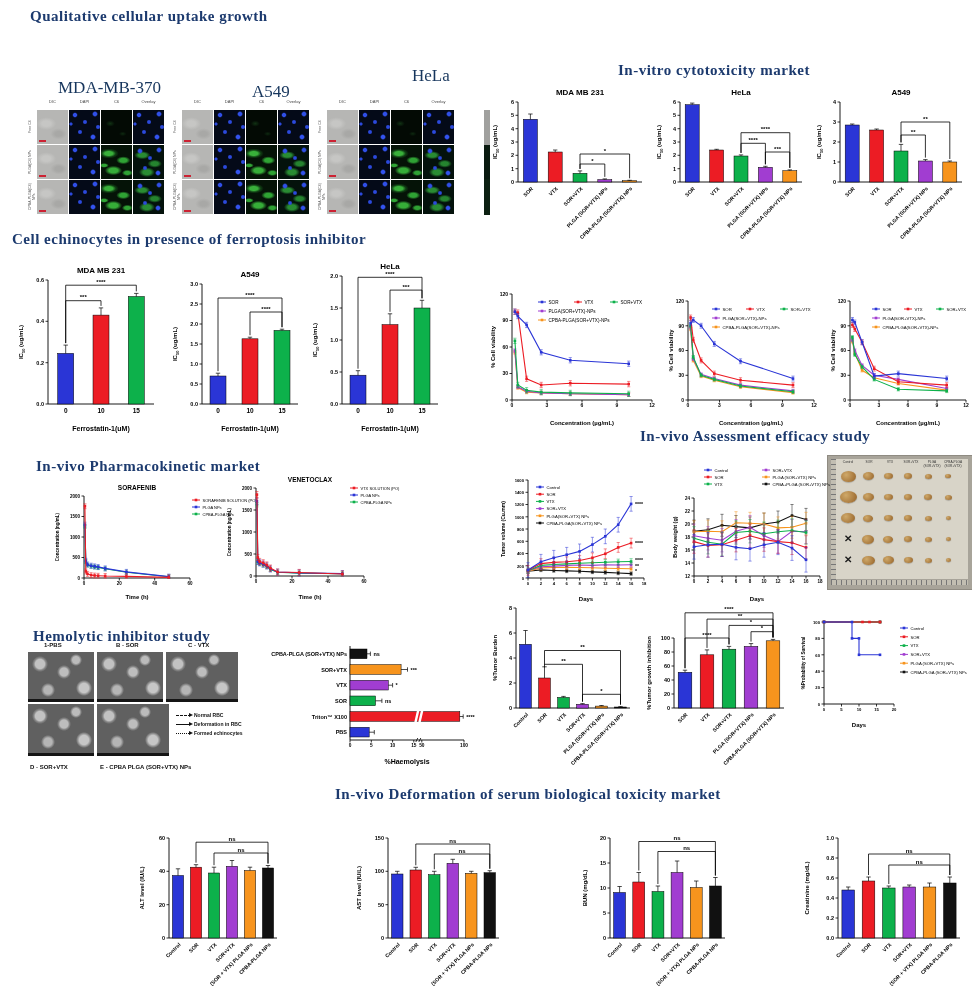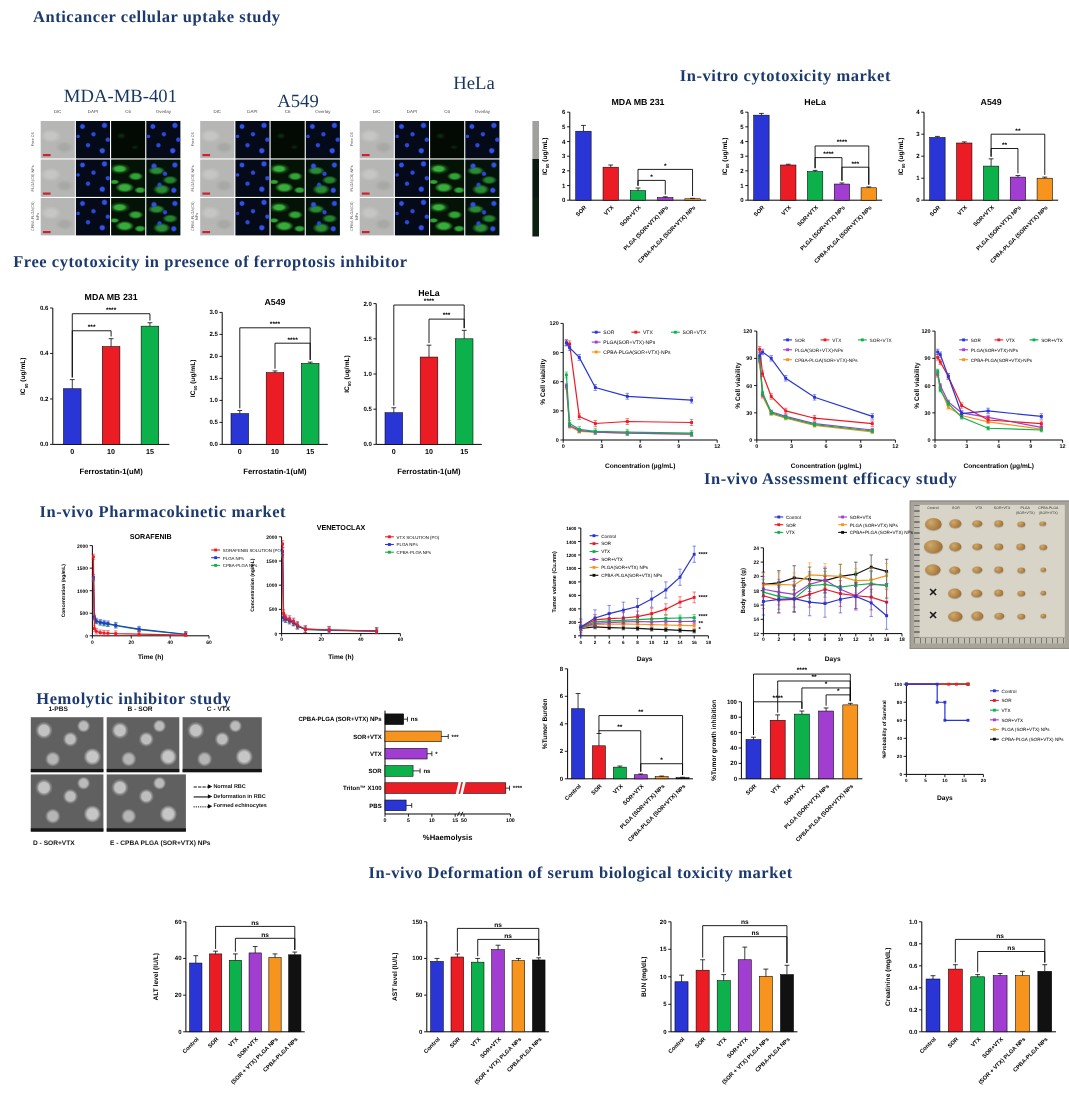--- a/index.html
+++ b/index.html
@@ -59,29 +59,29 @@
   .truler-h{position:absolute;background:repeating-linear-gradient(90deg,#777 0 1px,transparent 1px 5px),#c2beb2}
   .tcol{position:absolute;font-size:3.2px;line-height:1.1;color:#333;text-align:center}
   .tumor{position:absolute;border-radius:50%;background:radial-gradient(circle at 35% 35%,#cfa96a,#a6763a 70%,#8a5e2c);box-shadow:0 .5px 1px rgba(0,0,0,.35)}
   .xmark{position:absolute;font-size:10px;font-weight:bold;color:#1a1a1a}
   .edge-strip{position:absolute;background:linear-gradient(180deg,#a0a09e 0 33%,#0a1a10 33% 66%,#0c2012 66% 100%)}
 </style>
 </head>
 <body>
 
 <div id="figure">
-  <div class="sec-title" style="left:30px;top:8px">Anticancer cellular uptake study</div>
+  <div class="sec-title" style="left:30px;top:8px">Qualitative cellular uptake growth</div>
   <div class="sec-title" style="left:618px;top:62px">In-vitro cytotoxicity market</div>
-  <div class="sec-title" style="left:12px;top:231px">Free cytotoxicity in presence of ferroptosis inhibitor</div>
+  <div class="sec-title" style="left:12px;top:231px">Cell echinocytes in presence of ferroptosis inhibitor</div>
   <div class="sec-title" style="left:36px;top:458px">In-vivo Pharmacokinetic market</div>
   <div class="sec-title" style="left:640px;top:428px">In-vivo Assessment efficacy study</div>
   <div class="sec-title" style="left:33px;top:628px">Hemolytic inhibitor study</div>
   <div class="sec-title" style="left:335px;top:786px">In-vivo Deformation of serum biological toxicity market</div>
 
-  <div class="cl-title" style="left:58px;top:78px">MDA-MB-401</div>
+  <div class="cl-title" style="left:58px;top:78px">MDA-MB-370</div>
   <div class="cl-title" style="left:252px;top:82px">A549</div>
   <div class="cl-title" style="left:412px;top:66px">HeLa</div>
 
   <div id="micro" class="abs" style="left:0;top:0;width:972px;height:1007px">
       <div class="mhead" style="left:37px;top:99px;width:31px">DIC</div>
       <div class="mhead" style="left:69px;top:99px;width:31px">DAPI</div>
       <div class="mhead" style="left:101px;top:99px;width:31px">C6</div>
       <div class="mhead" style="left:133px;top:99px;width:31px">Overlay</div>
       <div class="mrow" style="left:28px;top:110px;width:8px;height:34px">Free C6</div>
       <div class="mcell m-dic" style="left:37px;top:110px;width:31px;height:34px"></div>

